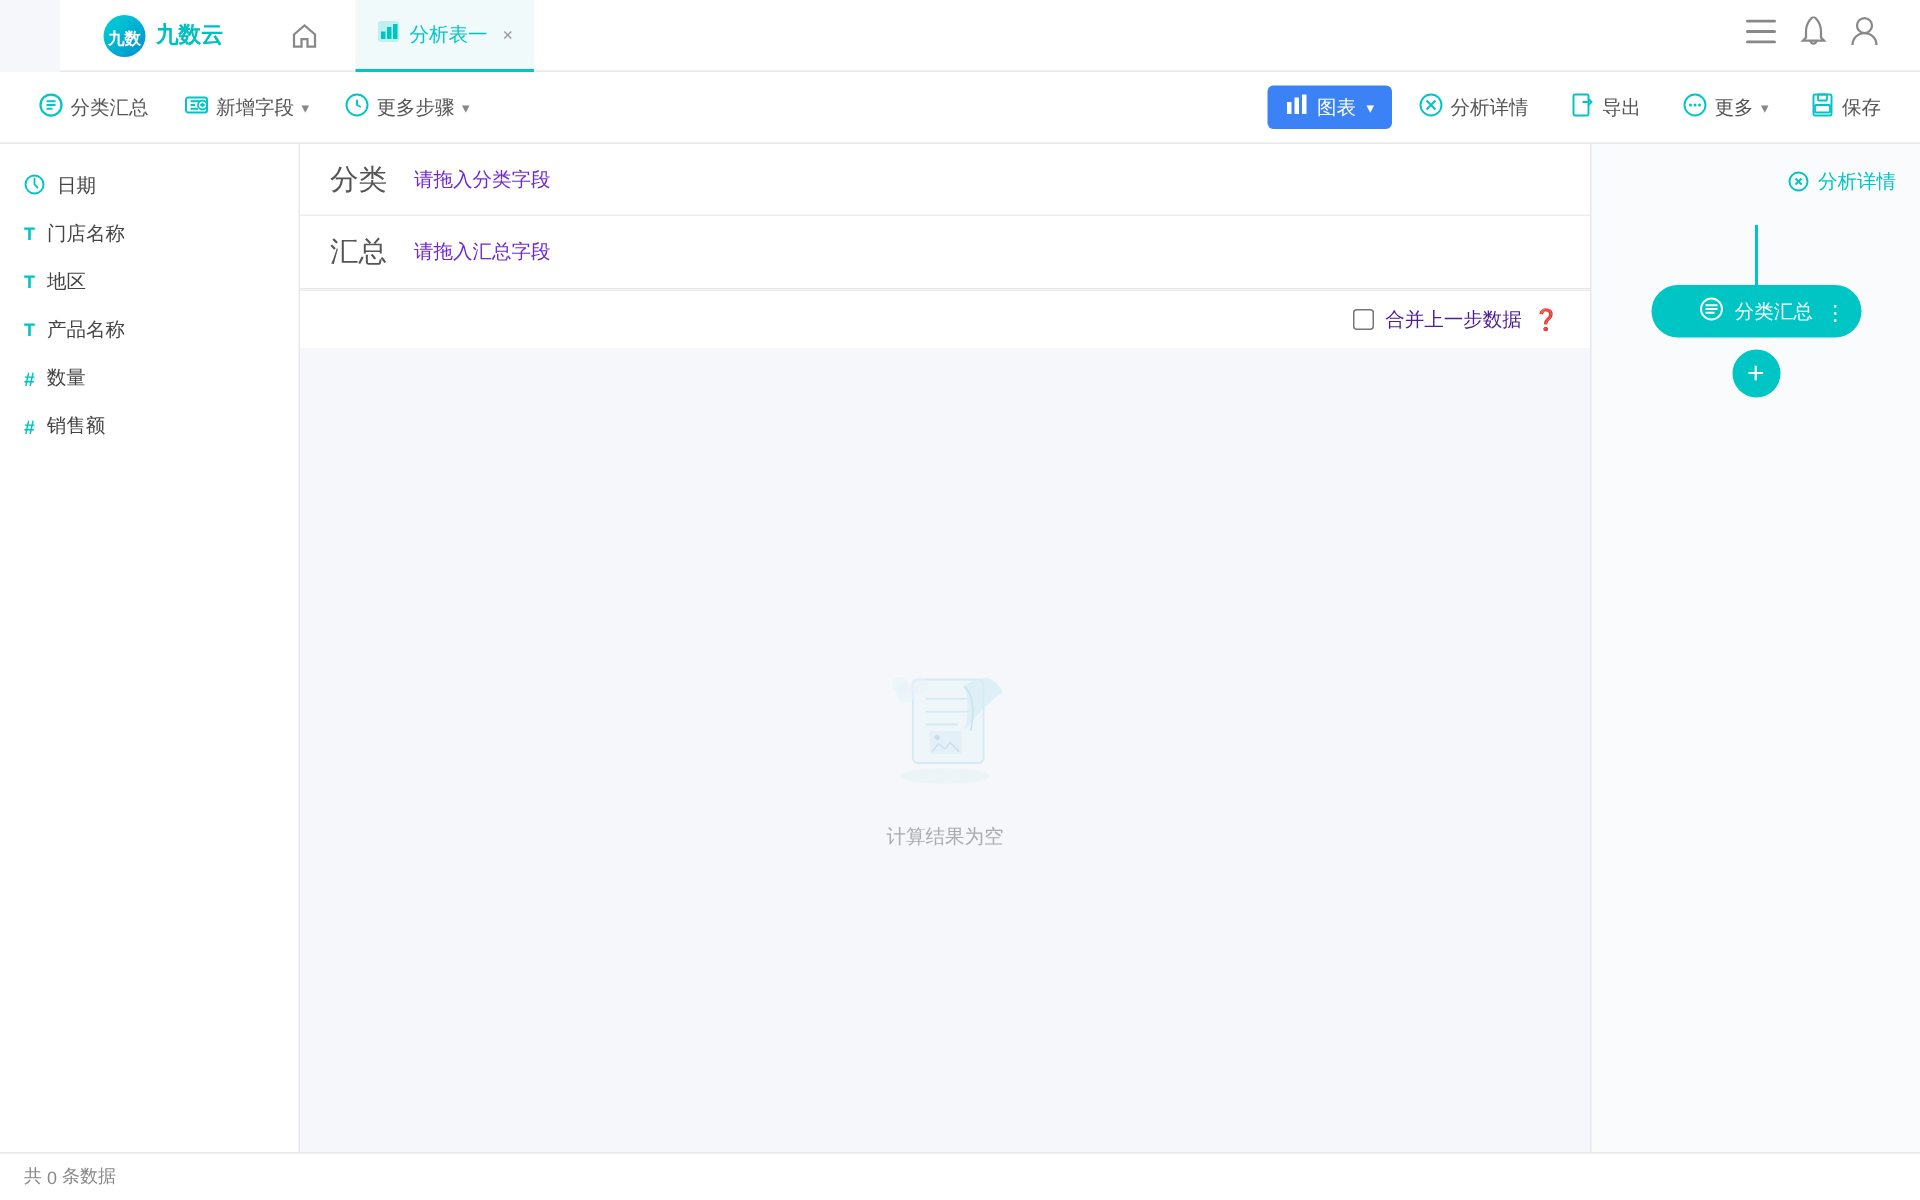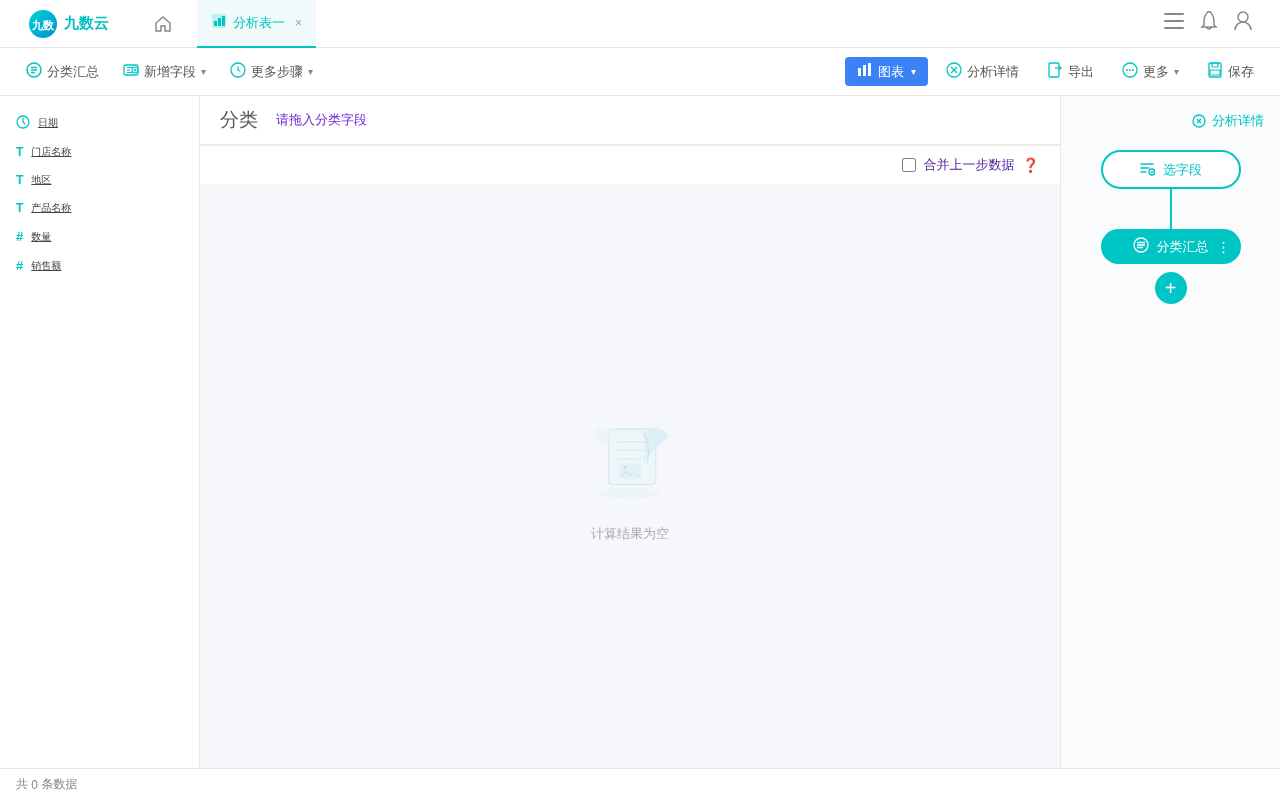--- a/index.html
+++ b/index.html
@@ -7,20 +7,21 @@
 
     
     .top-nav {
       height: 48px;
       background: #fff;
       border-bottom: 1px solid #e8e8e8;
       display: flex;
       align-items: center;
       padding: 0 28px;
       gap: 16px;
+      margin-left: 40px;
     }
     .logo {
       display: flex; align-items: center; gap: 6px; margin-right: 20px;
       font-size: 15px; font-weight: bold; color: #00c1c1;
     }
     .logo-icon {
       width: 30px; height: 30px;
     }
     .nav-home-btn {
       width: 36px; height: 36px; display: flex; align-items: center; justify-content: center;
@@ -89,21 +90,21 @@
       padding: 12px 0;
       overflow-y: auto;
     }
     .field-item {
       display: flex; align-items: center; gap: 8px;
       padding: 7px 16px; cursor: pointer; color: #444;
     }
     .field-type-t { color: #00c5c5; font-size: 12px; font-weight: bold; }
     .field-type-hash { color: #00c5c5; font-size: 13px; font-weight: bold; }
     .field-type-date { color: #00c5c5; font-size: 11px; }
-    .field-label { font-size: 10px; text-decoration: underline; }
+    .field-label { font-size: 13px; }
 
     
     .center-panel {
       flex: 1;
       display: flex;
       flex-direction: column;
       background: #f5f7fa;
       position: relative;
     }
     .drop-zone-container {
@@ -385,20 +386,24 @@
       <span class="field-label">销售额</span>
     </div>
   </div>
 
   <div class="center-panel">
     <div class="drop-zone-container">
       <div class="drop-row">
         <span class="drop-label">分类</span>
         <span class="drop-area">请拖入分类字段</span>
       </div>
+      <div class="drop-row">
+        <span class="drop-label">汇总</span>
+        <span class="drop-area">请拖入汇总字段</span>
+      </div>
     </div>
 
     <div class="merge-row">
       <input type="checkbox" class="merge-checkbox" style="">
       <span class="merge-label">合并上一步数据</span>
       <span class="merge-help">❓</span>
     </div>
 
     <div class="empty-state">
       <div class="empty-img">
@@ -431,30 +436,20 @@
     <div class="analysis-detail-btn">
       <svg width="14" height="14" viewBox="0 0 14 14" fill="none">
         <circle cx="7" cy="7" r="6" stroke="#00c5c5" stroke-width="1.3"></circle>
         <path d="M5 5l4 4M9 5L5 9" stroke="#00c5c5" stroke-width="1.3"></path>
       </svg>
       <span>分析详情</span>
     </div>
 
     <div class="pipeline-container">
 
-      <div class="pipeline-node-outline">
-        <span>
-          <svg width="16" height="16" viewBox="0 0 16 16" fill="none">
-            <path d="M2 4h12M2 8h8M2 12h5" stroke="#00c5c5" stroke-width="1.5" stroke-linecap="round"></path>
-            <circle cx="13" cy="12" r="3" fill="#fff" stroke="#00c5c5" stroke-width="1.3"></circle>
-            <path d="M12 12l1 1 2-2" stroke="#00c5c5" stroke-width="1.2" stroke-linecap="round"></path>
-          </svg>
-        </span>
-        <span>选字段</span>
-      </div>
 
       <div class="pipeline-line"></div>
 
       <div class="pipeline-node">
         <span>
           <svg width="16" height="16" viewBox="0 0 16 16" fill="none">
             <circle cx="8" cy="8" r="7" stroke="#fff" stroke-width="1.3"></circle>
             <path d="M4 8h8M4 5.5h8M4 10.5h6" stroke="#fff" stroke-width="1.3"></path>
           </svg>
         </span>

